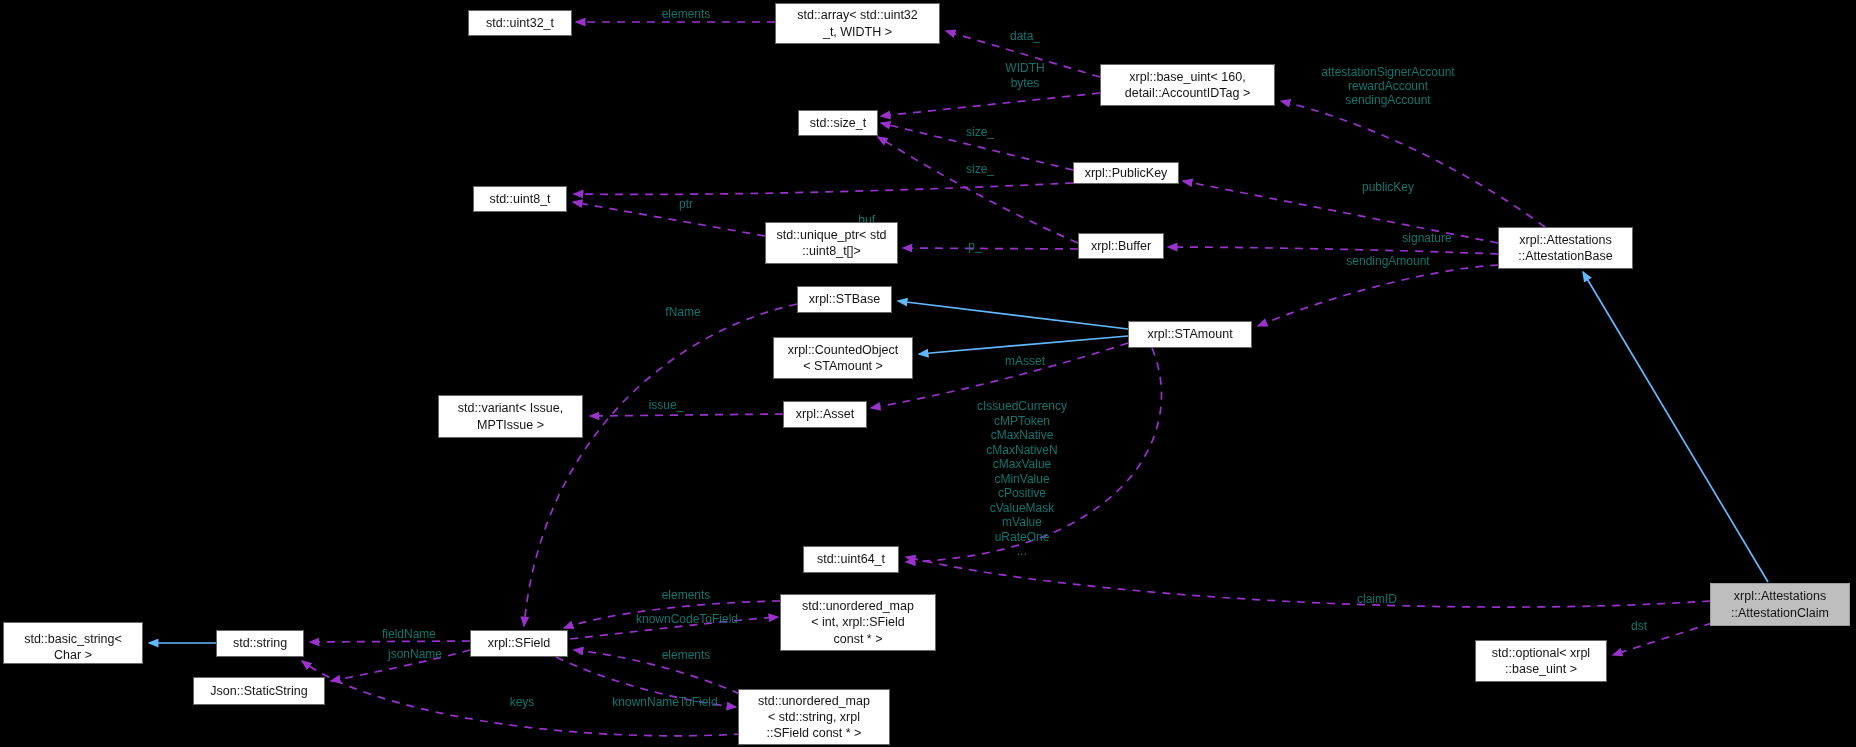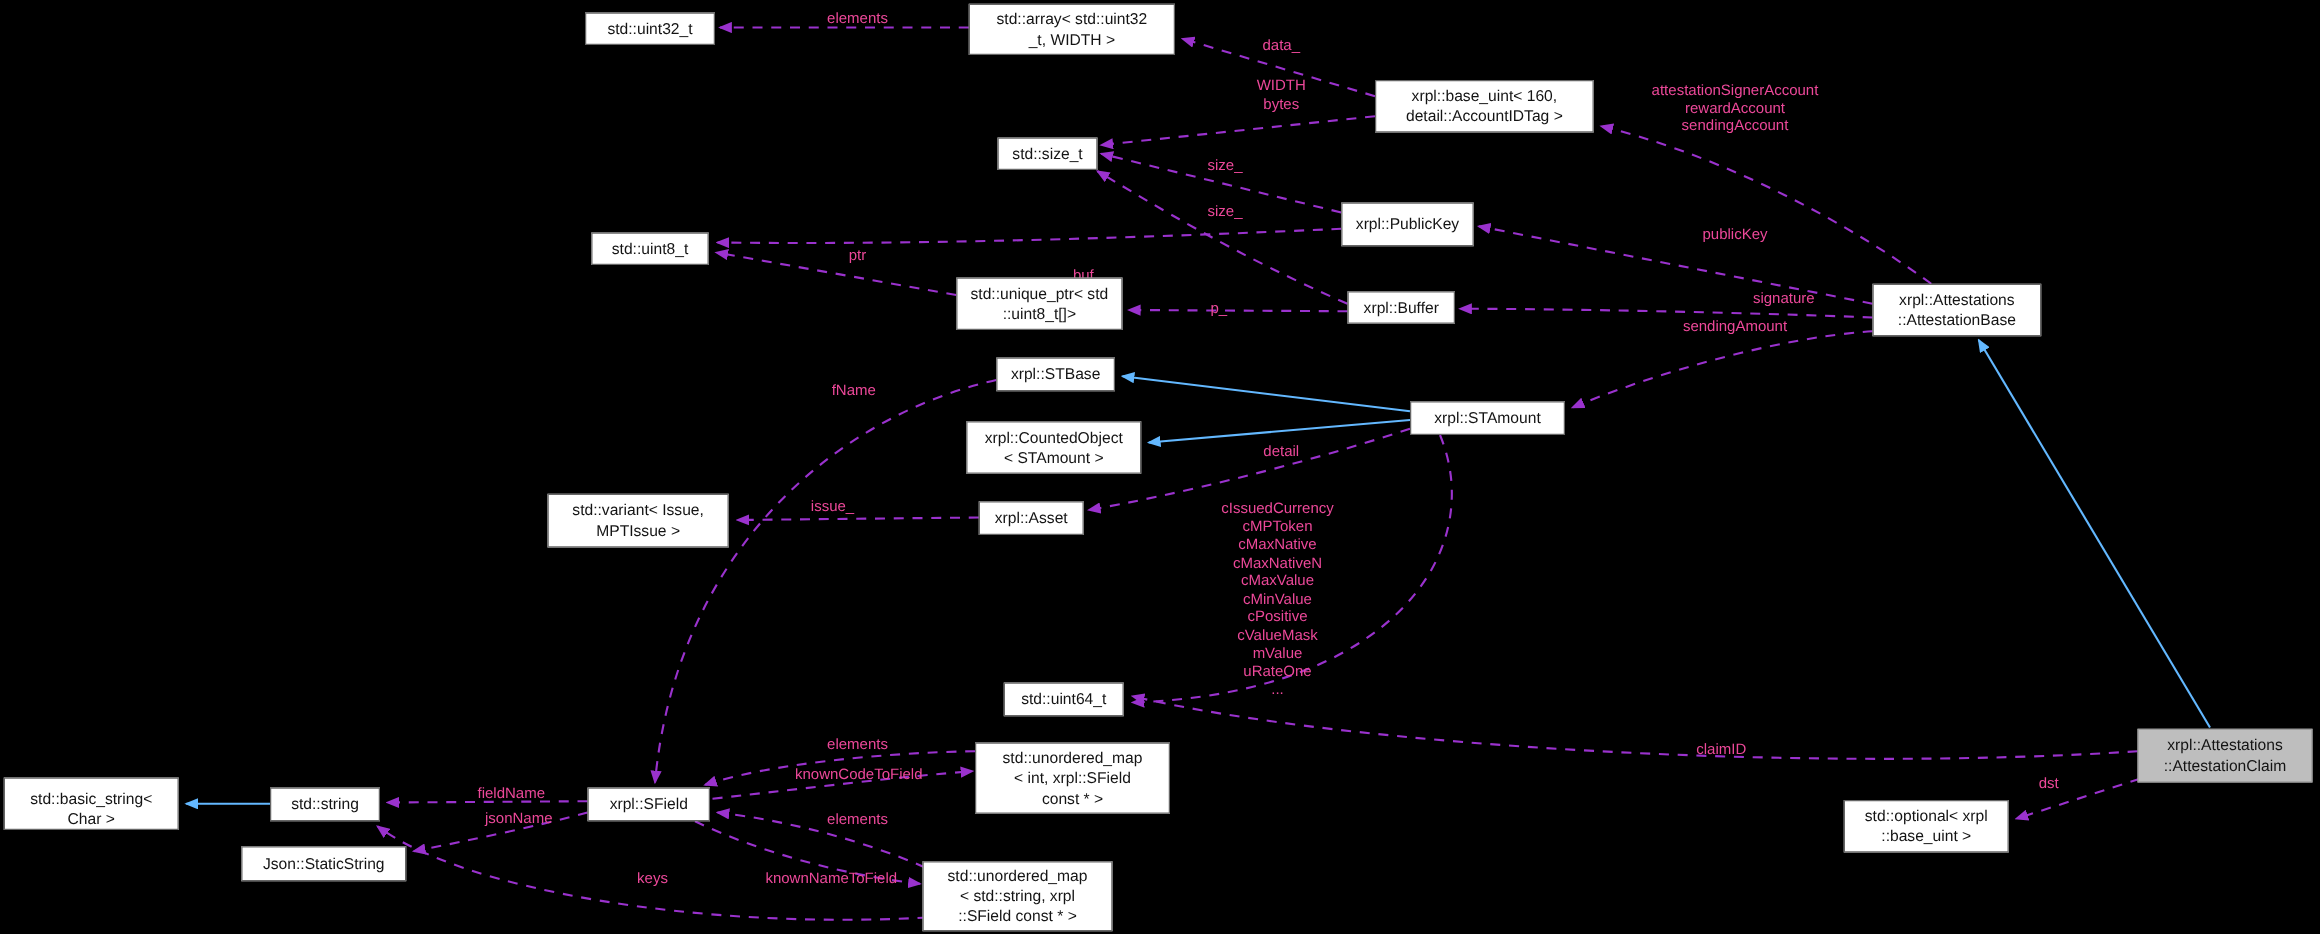--- a/index.html
+++ b/index.html
@@ -6,21 +6,21 @@
   #canvas{position:relative;width:1856px;height:747px;background:#000;overflow:hidden;
           font-family:"Liberation Sans","DejaVu Sans",sans-serif;}
   #edge-layer{position:absolute;left:0;top:0;width:1856px;height:747px;}
   .edge{fill:none;stroke-width:1.7px;}
   .edge.member{stroke-dasharray:8 7;}
   .node{position:absolute;box-sizing:border-box;display:flex;flex-direction:column;
         justify-content:center;align-items:center;background:#fff;border:1.5px solid #666;
         color:#141414;font-size:12.5px;line-height:1.3;text-align:center;white-space:nowrap;
         cursor:pointer;}
   .node.highlight{background:#bebebe;border-color:#9c9c9c;}
-  .edge-label{position:absolute;transform:translateX(-50%);color:#ec4899;font-size:12px;
+  .edge-label{position:absolute;transform:translateX(-50%);color:#0f766e;font-size:12px;
         line-height:1;white-space:nowrap;}
 </style>
 </head>
 <body>
 
 <div id="canvas">
   <svg id="edge-layer" width="1856" height="747" viewBox="0 0 1856 747" xmlns="http://www.w3.org/2000/svg">
     <defs>
       <marker id="arrow-p" markerWidth="11" markerHeight="9" refX="9.5" refY="4.5" orient="auto" markerUnits="userSpaceOnUse">
         <path d="M0,0 L11,4.5 L0,9 z" fill="#9a32cd"></path>
@@ -71,21 +71,21 @@
       <div class="edge-label" style="left: 1388px; top: 94px;">sendingAccount</div>
       <div class="edge-label" style="left: 980px; top: 126px;">size_</div>
       <div class="edge-label" style="left: 980px; top: 163px;">size_</div>
       <div class="edge-label" style="left: 870px; top: 166px; margin-top: 48px;">buf_</div>
       <div class="edge-label" style="left: 686px; top: 198px;">ptr</div>
       <div class="edge-label" style="left: 975px; top: 240px;">p_</div>
       <div class="edge-label" style="left: 1388px; top: 181px;">publicKey</div>
       <div class="edge-label" style="left: 1388px; top: 232px; margin-left: 39px;">signature</div>
       <div class="edge-label" style="left: 1388px; top: 255px;">sendingAmount</div>
       <div class="edge-label" style="left: 683px; top: 306px;">fName</div>
-      <div class="edge-label" style="left: 1025px; top: 355px;">detail</div>
+      <div class="edge-label" style="left: 1025px; top: 355px;">mAsset</div>
       <div class="edge-label" style="left: 666px; top: 399px;">issue_</div>
       <div class="edge-label" style="left: 1022px; top: 400px;">cIssuedCurrency</div>
       <div class="edge-label" style="left: 1022px; top: 414.5px;">cMPToken</div>
       <div class="edge-label" style="left: 1022px; top: 429px;">cMaxNative</div>
       <div class="edge-label" style="left: 1022px; top: 443.5px;">cMaxNativeN</div>
       <div class="edge-label" style="left: 1022px; top: 458px;">cMaxValue</div>
       <div class="edge-label" style="left: 1022px; top: 472.5px;">cMinValue</div>
       <div class="edge-label" style="left: 1022px; top: 487px;">cPositive</div>
       <div class="edge-label" style="left: 1022px; top: 501.5px;">cValueMask</div>
       <div class="edge-label" style="left: 1022px; top: 516px;">mValue</div>
@@ -109,21 +109,21 @@
         <div>std::array&lt; std::uint32</div>
         <div>_t, WIDTH &gt;</div>
       </div>
       <div class="node" style="left: 1100px; top: 64px; width: 175px; height: 42px;">
         <div>xrpl::base_uint&lt; 160,</div>
         <div>detail::AccountIDTag &gt;</div>
       </div>
       <div class="node" style="left: 798px; top: 110px; width: 80px; height: 26px;">
         <div>std::size_t</div>
       </div>
-      <div class="node" style="left: 1073px; top: 162px; width: 106px; height: 35px;">
+      <div class="node" style="left: 1073px; top: 162px; width: 106px; height: 22px;">
         <div>xrpl::PublicKey</div>
       </div>
       <div class="node" style="left: 473px; top: 186px; width: 94px; height: 26px;">
         <div>std::uint8_t</div>
       </div>
       <div class="node" style="left: 765px; top: 222px; width: 133px; height: 42px;">
         <div>std::unique_ptr&lt; std</div>
         <div>::uint8_t[]&gt;</div>
       </div>
       <div class="node" style="left: 1078px; top: 233px; width: 86px; height: 26px;">

